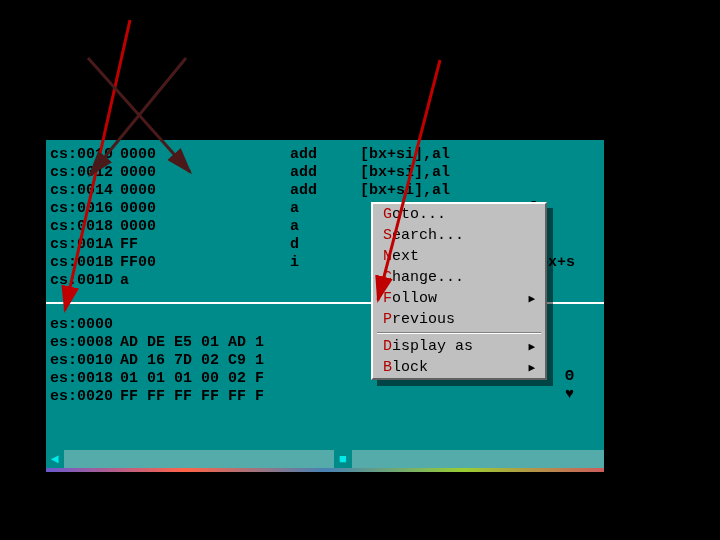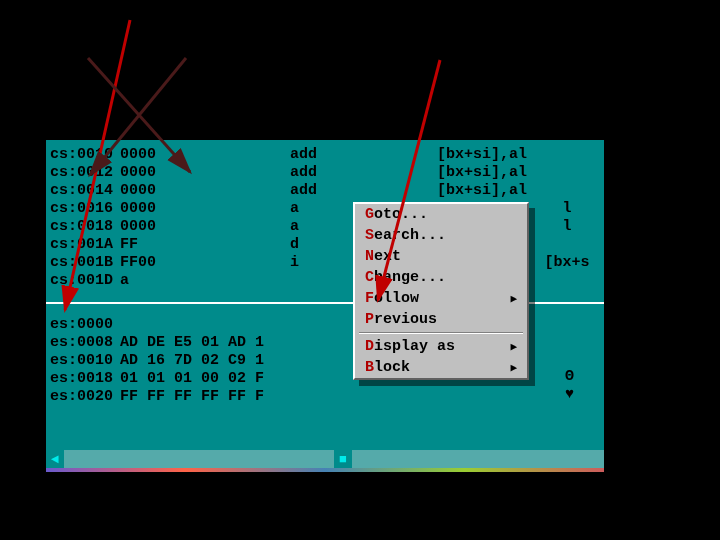--- a/index.html
+++ b/index.html
@@ -2,23 +2,23 @@
 <html><head>
 <meta charset="utf-8">
 <style>
   html,body{margin:0;padding:0;width:720px;height:540px;background:#000;overflow:hidden;font-family:"Courier New",monospace;}
   .viewport{position:absolute;left:46px;top:140px;width:558px;height:330px;background:#008b8b;}
   .code-area{position:relative;padding:6px 0 0 0;}
   .row{display:flex;height:18px;line-height:18px;font-size:15px;font-weight:bold;}
   .col1{width:70px;padding-left:4px;}
   .col2{width:170px;}
   .col3{width:70px;}
-  .col4{flex:1;text-align:center;}
+  .col4{flex:1;}
   .hrule{position:absolute;left:0;right:0;top:162px;height:2px;background:#fff;}
-  .menu{position:absolute;left:307px;top:62px;width:172px;background:#c0c0c0;border:2px solid;border-color:#fff #606060 #606060 #fff;font-size:15px;font-weight:bold;font-family:"Courier New",monospace;box-shadow:6px 6px 0 rgba(0,0,0,0.5);}
+  .menu{position:absolute;left:325px;top:62px;width:172px;background:#c0c0c0;border:2px solid;border-color:#fff #606060 #606060 #fff;font-size:15px;font-weight:normal;font-family:"Courier New",monospace;box-shadow:6px 6px 0 rgba(0,0,0,0.5);}
   .menu-item{padding:1px 10px;color:#000;display:flex;justify-content:space-between;align-items:center;height:19px;}
   .menu-item .hot{color:#b00000;}
   .menu-sep{height:1px;background:#808080;margin:2px 4px;border-bottom:1px solid #fff;}
   .tri{font-size:11px;color:#000;}
   .scrollbar{position:absolute;left:0;bottom:2px;width:558px;height:18px;background:#55aaaa;display:flex;}
   .sb-btn{width:18px;height:18px;background:#008b8b;color:#00eaea;font-size:13px;display:flex;align-items:center;justify-content:center;}
   .sb-track{flex:1;}
   .sb-thumb{width:18px;height:18px;background:#008b8b;color:#00eaea;font-size:13px;display:flex;align-items:center;justify-content:center;margin-left:270px;}
   svg.arrows{position:absolute;left:0;top:0;pointer-events:none;}
   .dump-row{display:flex;height:18px;line-height:18px;font-size:15px;font-weight:bold;color:#000;}

